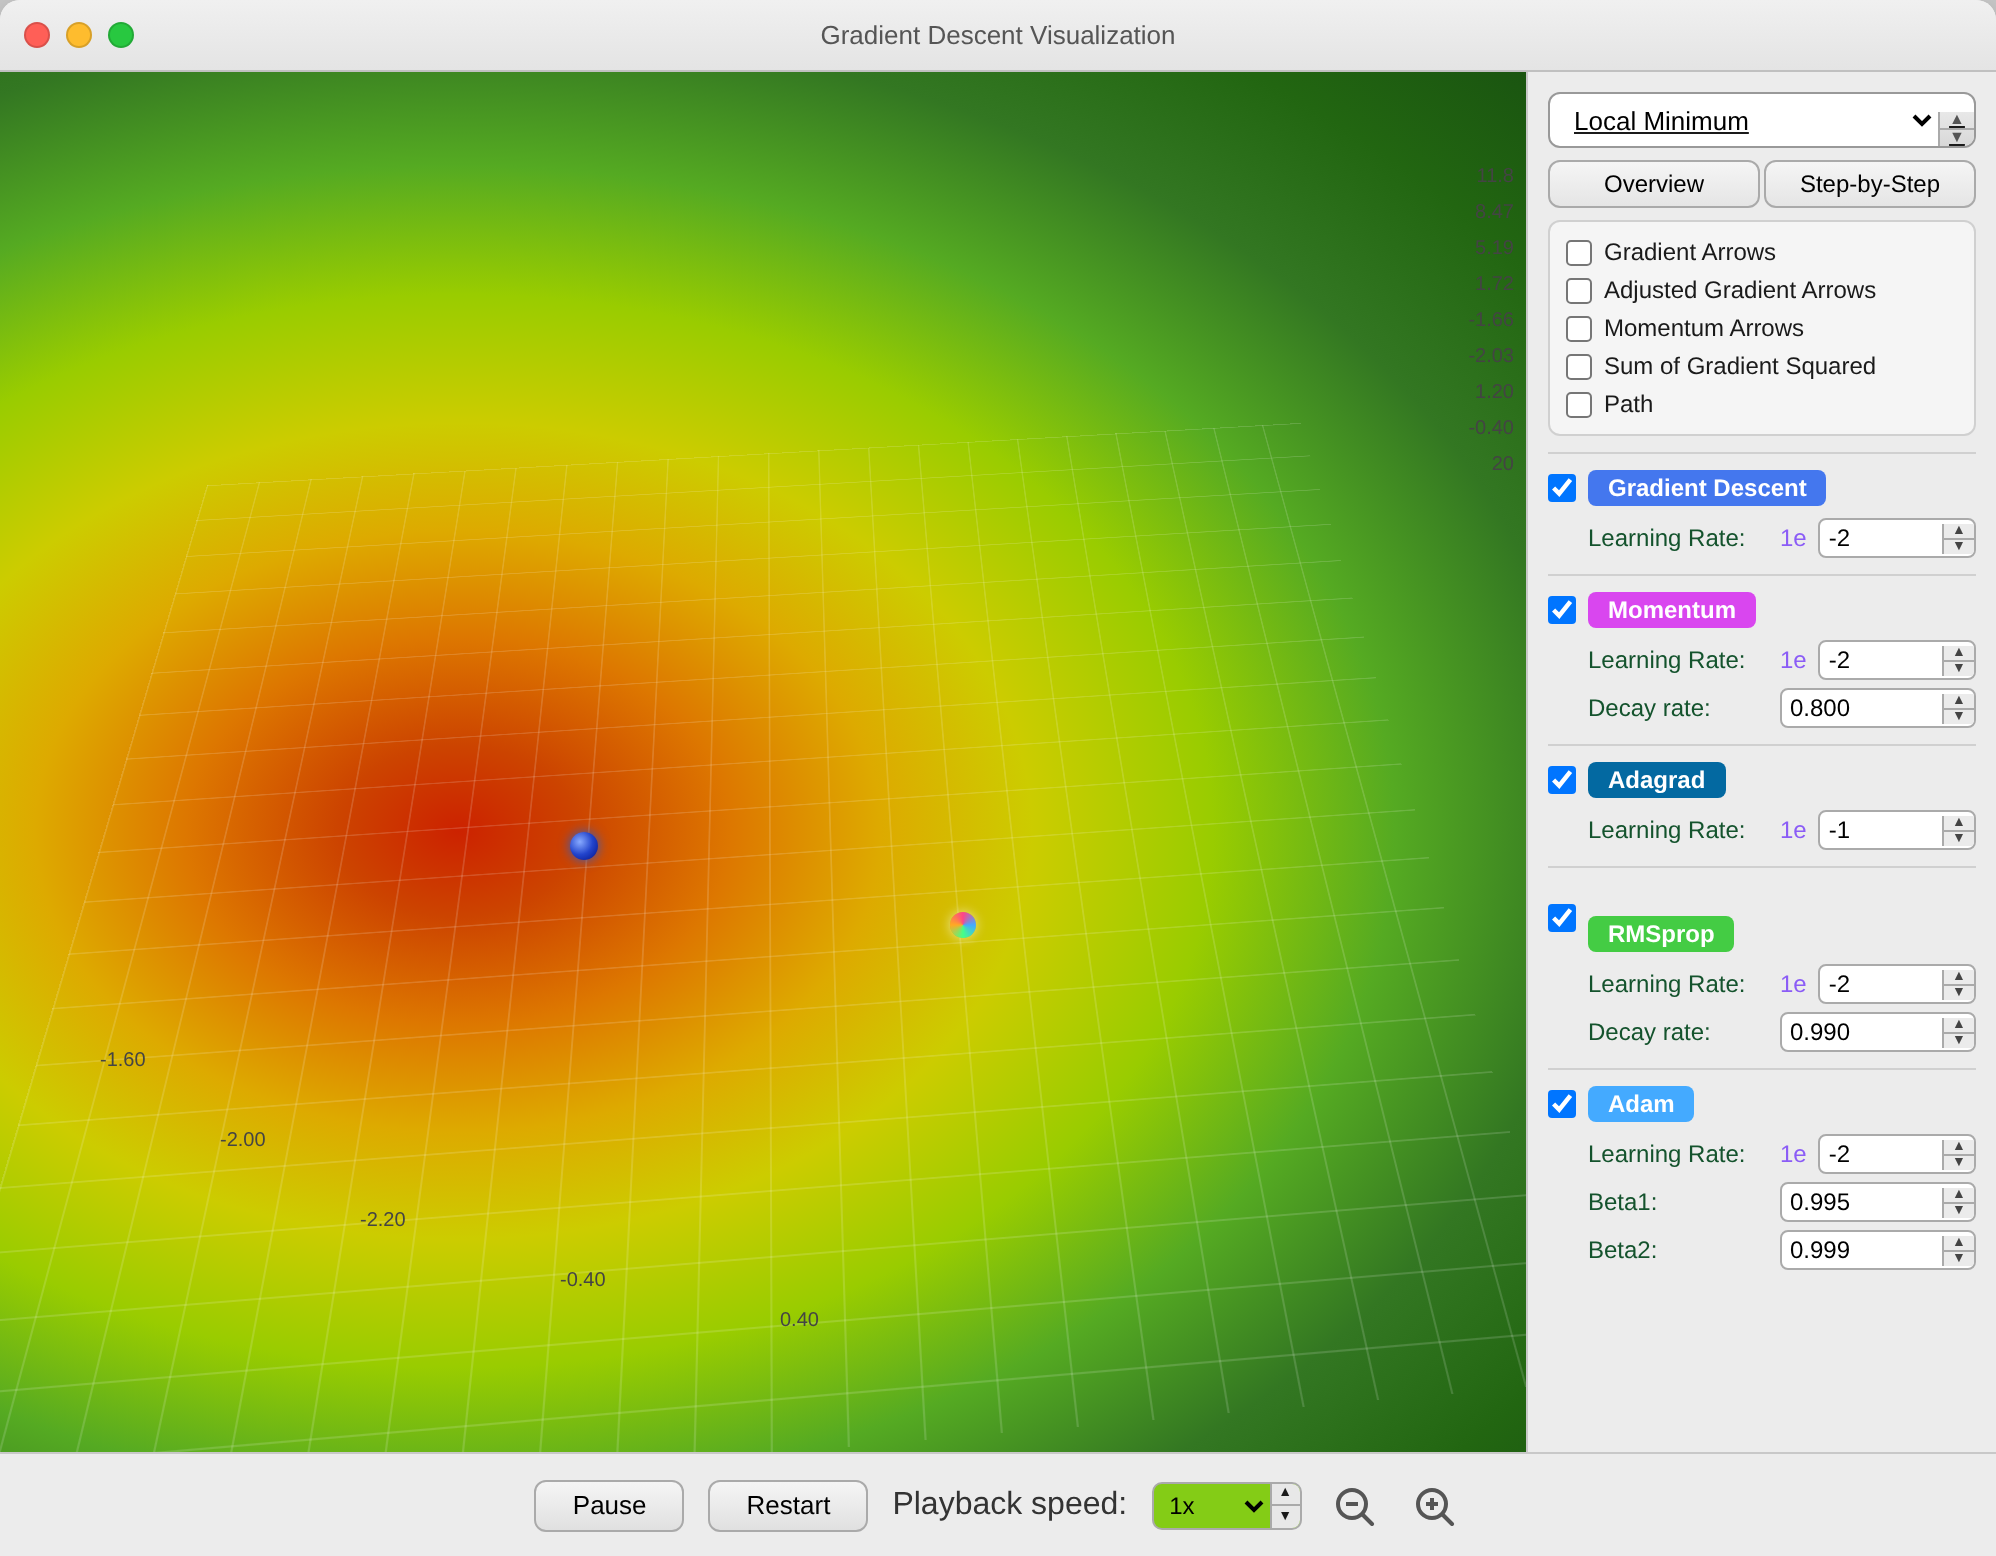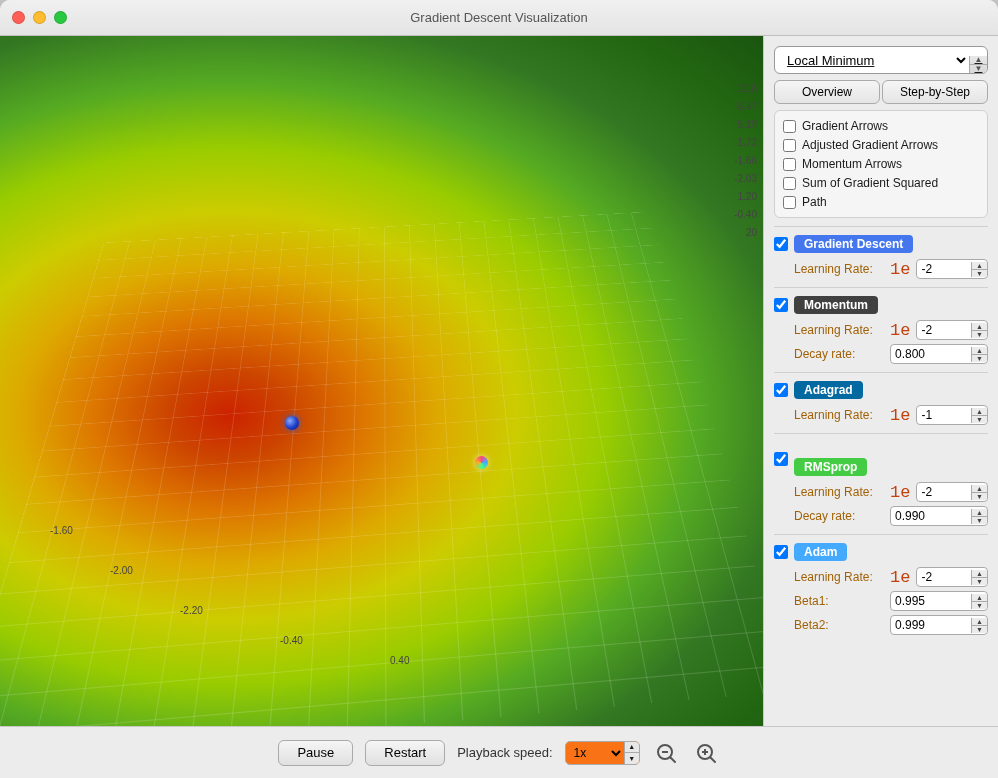--- a/index.html
+++ b/index.html
@@ -218,40 +218,39 @@
       height: 14px;
     }
     .algo-badge {
       padding: 2px 10px;
       border-radius: 4px;
       font-size: 12px;
       font-weight: 600;
       color: white;
     }
     .badge-gd      { background: #4477ee; }
-    .badge-momentum{ background: #404040; }
+    .badge-momentum{ background: #d946ef; }
     .badge-adagrad { background: #0369a1; }
     .badge-rmsprop { background: #44cc44; margin-top: 16px; }
     .badge-adam    { background: #44aaff; }
 
     .param-row {
       display: flex;
       align-items: center;
       gap: 6px;
       padding-left: 20px;
     }
     .param-label {
       font-size: 12px;
       min-width: 90px;
-      color: #a16207;
+      color: #14532d;
     }
     .param-prefix {
-      font-size: 17px;
-      color: #c2410c;
-      font-family: Liberation Mono, monospace;
+      font-size: 12px;
+      color: #8b5cf6;
     }
     .param-input-group {
       display: flex;
       align-items: center;
       border: 1px solid #aaa;
       border-radius: 4px;
       overflow: hidden;
       background: white;
       flex: 1;
     }
@@ -297,30 +296,30 @@
     .ctrl-btn {
       height: 26px;
       padding: 0 18px;
       background: linear-gradient(180deg, #f5f5f5 0%, #e0e0e0 100%);
       border: 1px solid #aaa;
       border-radius: 6px;
       font-size: 13px;
       cursor: pointer;
     }
     .playback-label {
-      font-size: 13px;
+      font-size: 16px;
       color: #333;
     }
     .playback-select-wrapper {
       display: flex;
       align-items: flex-end;
       border: 1px solid #aaa;
       border-radius: 5px;
       overflow: hidden;
-      background: #f97316;
+      background: #84cc16;
       height: 24px;
     }
     .playback-select-wrapper select {
       border: none;
       outline: none;
       font-size: 12px;
       padding: 0 4px;
       background: transparent;
       height: 100%;
     }

